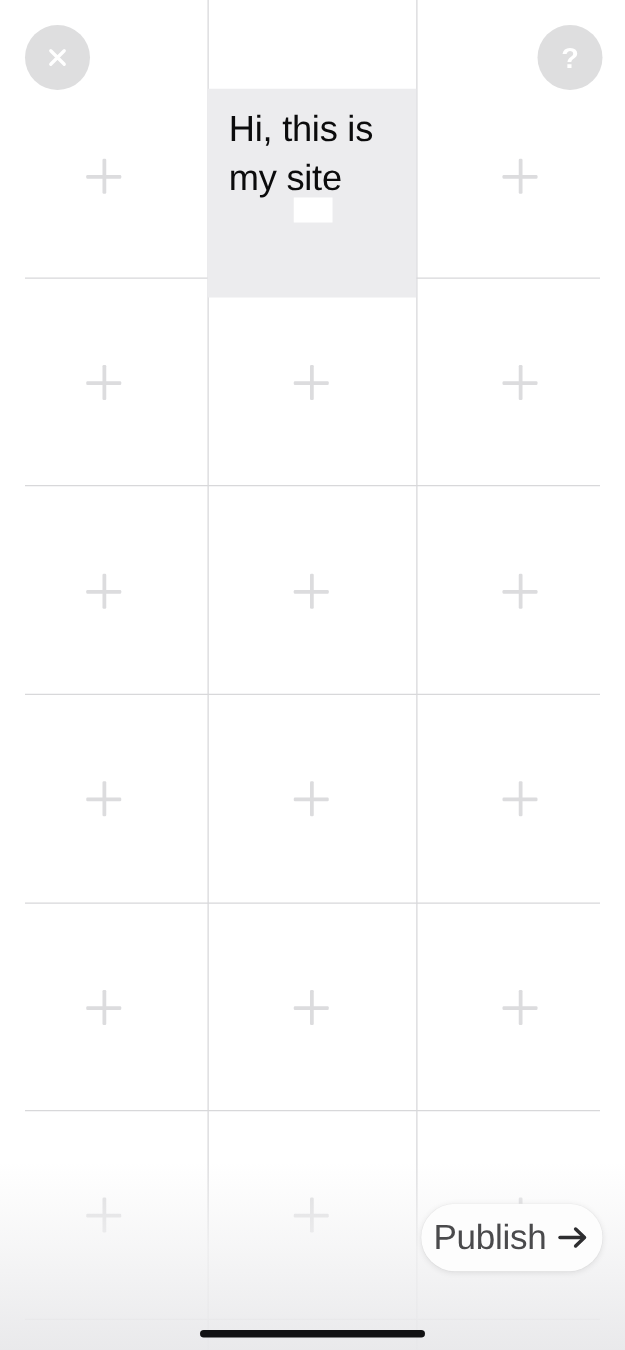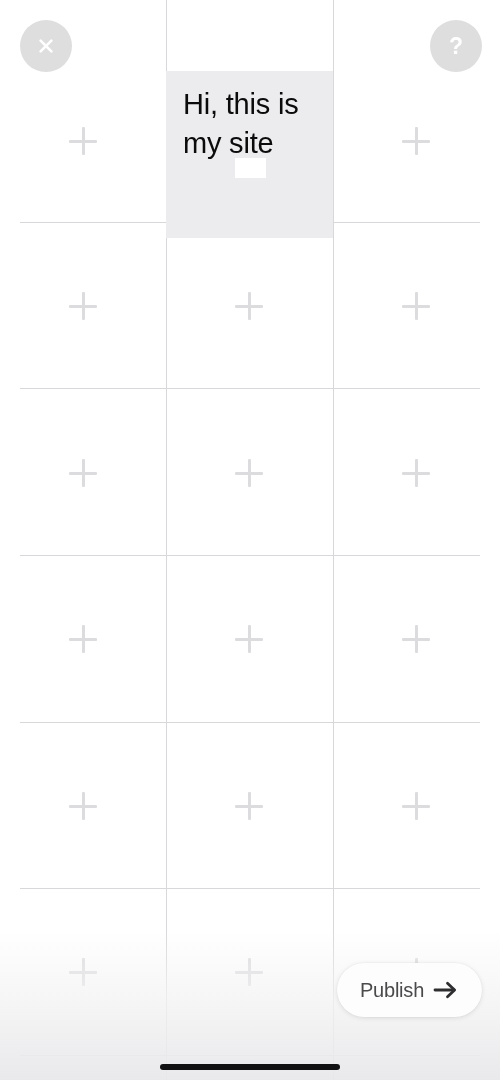--- a/index.html
+++ b/index.html
@@ -151,21 +151,21 @@
     border: none;
     box-shadow: 0 1px 5px rgba(0,0,0,0.10), 0 0 0 0.5px rgba(0,0,0,0.03);
     display: flex;
     align-items: center;
     justify-content: center;
     gap: 9px;
     cursor: pointer;
     padding: 0;
   }
   #publish-label {
-    font-size: 20px;
+    font-size: 28px;
     color: #4a4a4c;
     letter-spacing: -0.2px;
   }
   #publish-arrow-icon { display: block; color: #2e2e30; }
 
   
   #home-indicator {
     position: absolute;
     left: 50%;
     transform: translateX(-50%);

